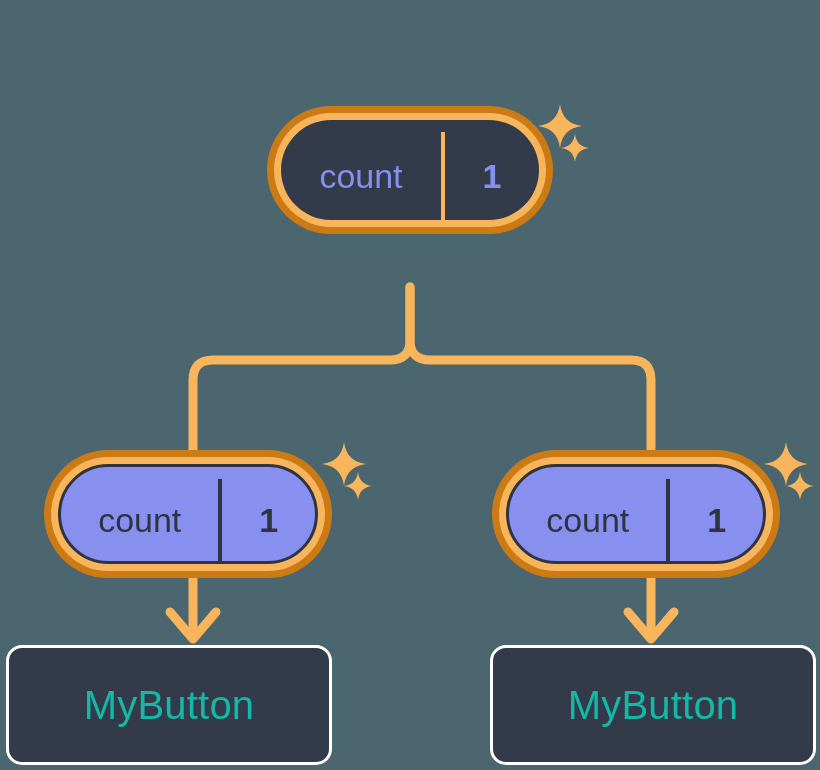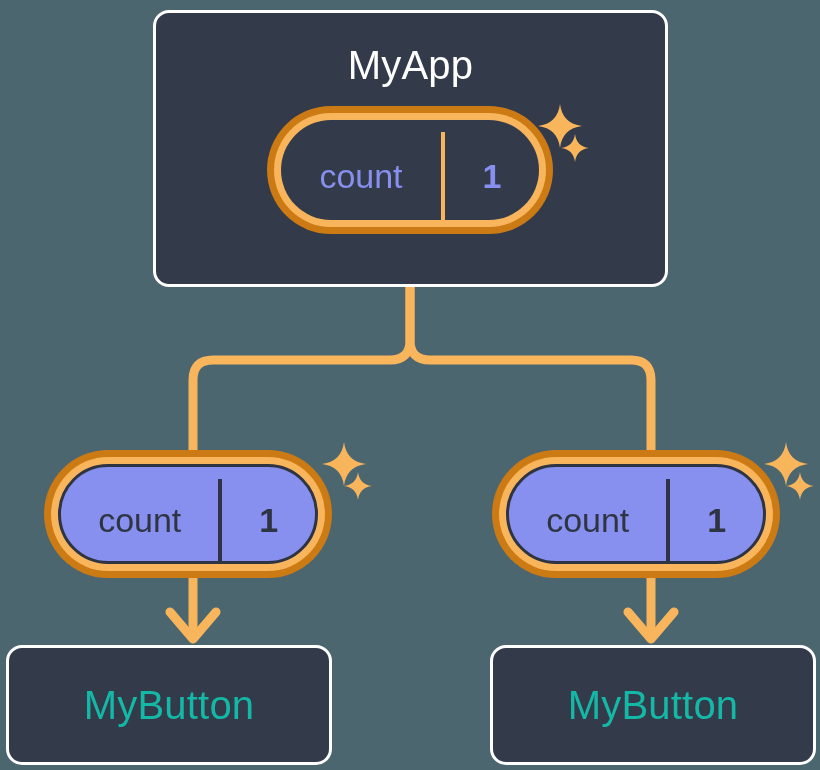--- a/index.html
+++ b/index.html
@@ -160,23 +160,20 @@
     <path d="M 410 287 L 410 340 Q 410 360 390 360 L 213 360 Q 193 360 193 380 L 193 452" fill="none" stroke="#f8b55c" stroke-width="9" stroke-linecap="round" stroke-linejoin="round"></path>
     <path d="M 410 287 L 410 340 Q 410 360 430 360 L 631 360 Q 651 360 651 380 L 651 452" fill="none" stroke="#f8b55c" stroke-width="9" stroke-linecap="round" stroke-linejoin="round"></path>
 
     <path d="M 193 576 L 193 638" fill="none" stroke="#f8b55c" stroke-width="9" stroke-linecap="butt"></path>
     <path d="M 170 612 L 193 639 L 216 612" fill="none" stroke="#f8b55c" stroke-width="9" stroke-linecap="round" stroke-linejoin="round"></path>
 
     <path d="M 651 576 L 651 638" fill="none" stroke="#f8b55c" stroke-width="9" stroke-linecap="butt"></path>
     <path d="M 628 612 L 651 639 L 674 612" fill="none" stroke="#f8b55c" stroke-width="9" stroke-linecap="round" stroke-linejoin="round"></path>
   </svg>
 
-  <div id="app-card" class="comp-box">
-    <div class="card-title">MyApp</div>
-  </div>
 
   <div id="pill-app" class="pill">
     <div class="pill-mid">
       <div class="pill-inner">
         <div class="pill-name">count</div>
         <div class="pill-value">1</div>
       </div>
     </div>
   </div>
 

